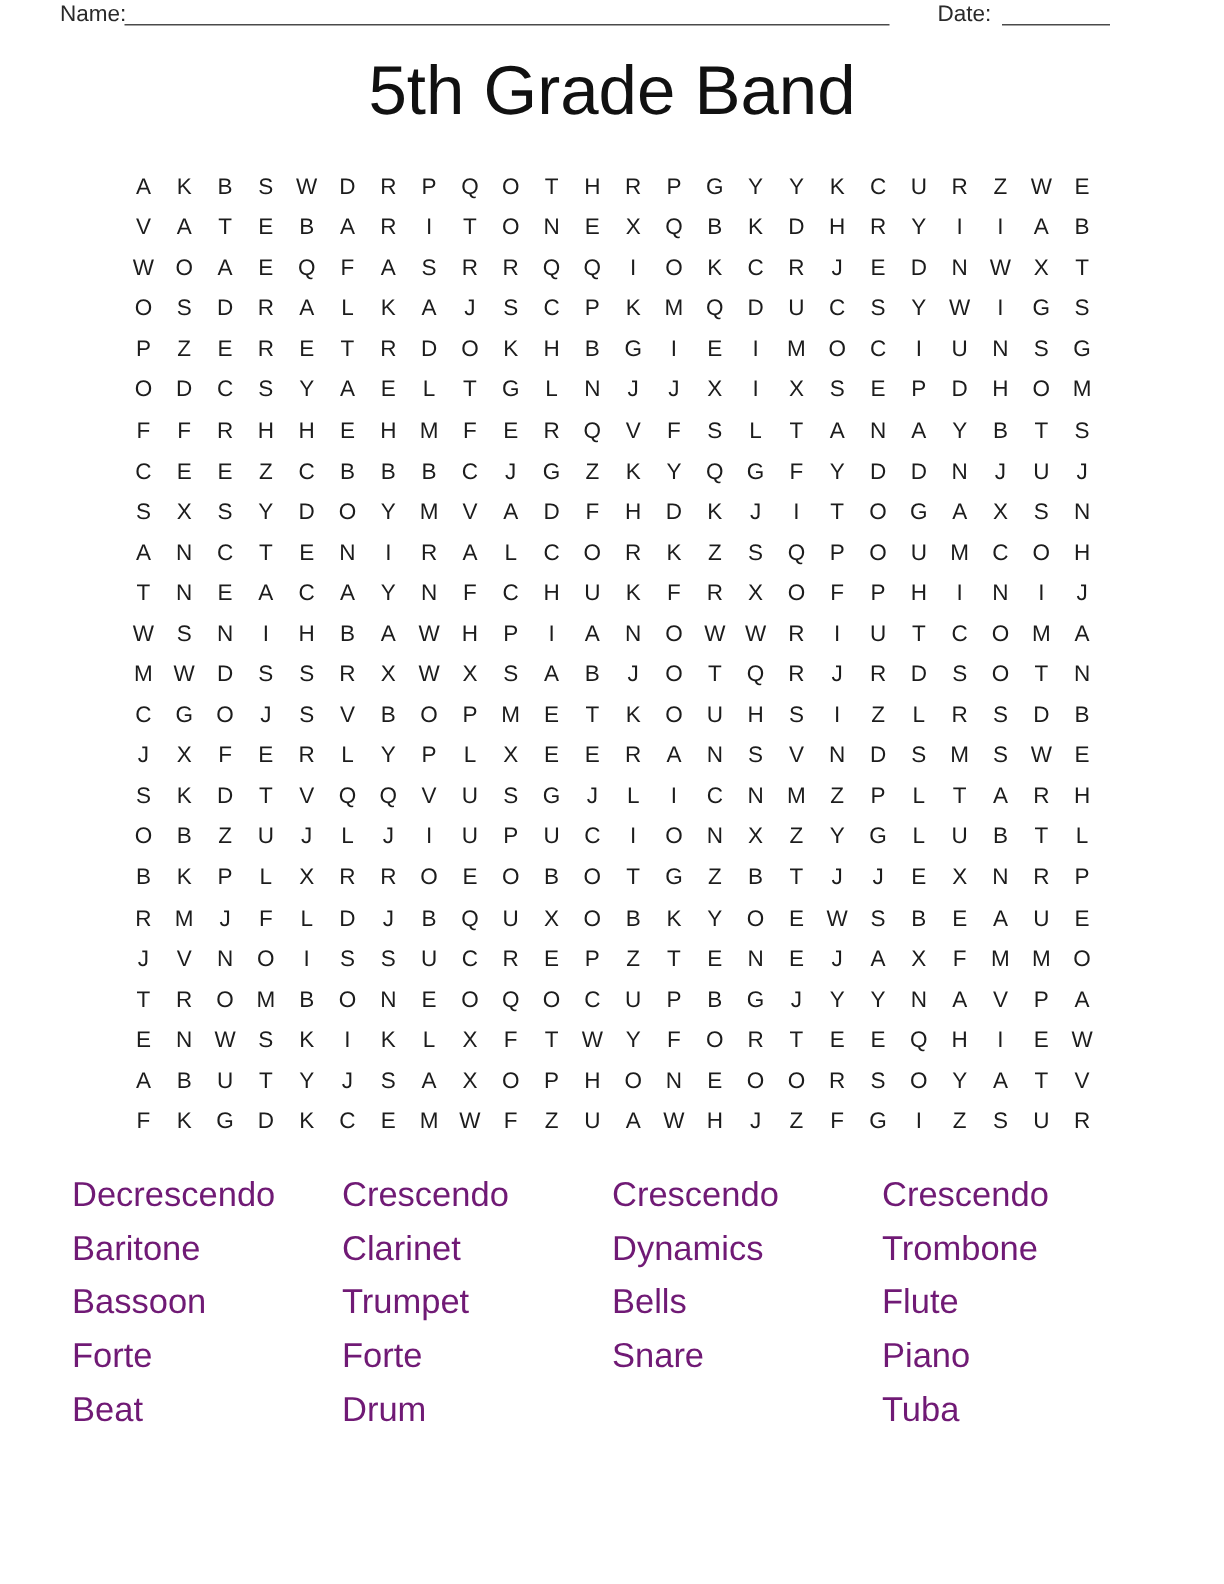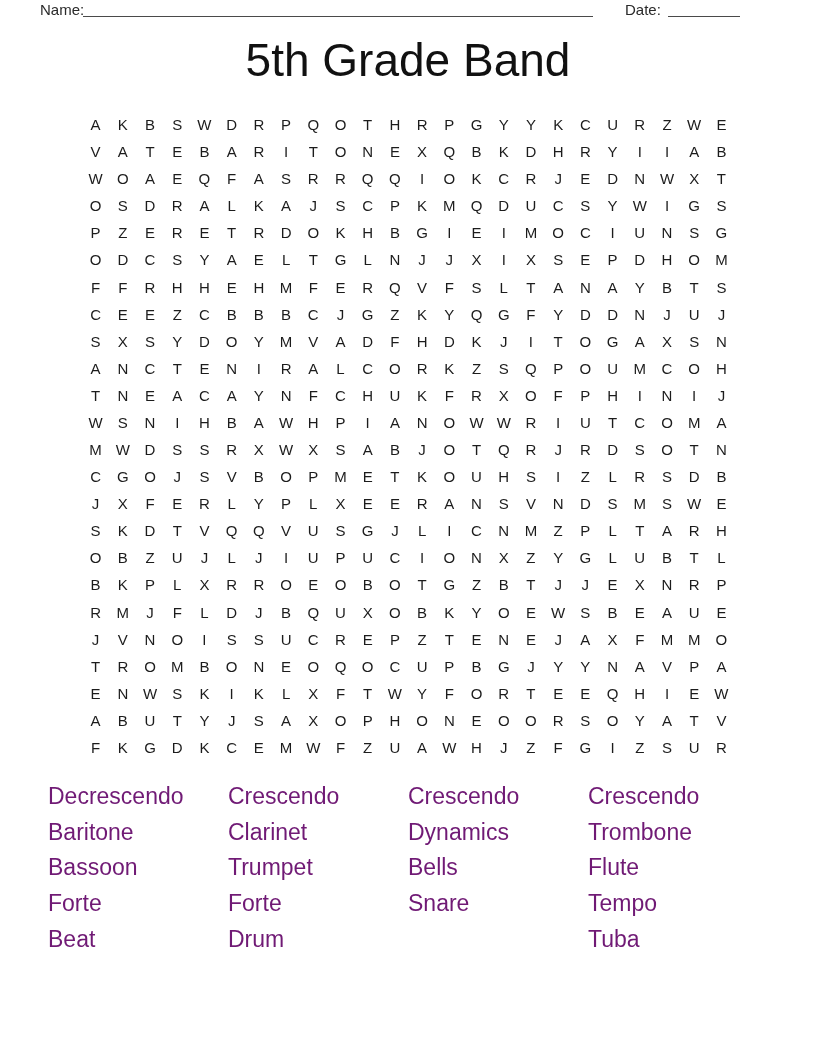--- a/index.html
+++ b/index.html
@@ -695,16 +695,16 @@
     <div class="word-col">
       <div class="word">Crescendo</div>
       <div class="word">Dynamics</div>
       <div class="word">Bells</div>
       <div class="word">Snare</div>
     </div>
     <div class="word-col">
       <div class="word">Crescendo</div>
       <div class="word">Trombone</div>
       <div class="word">Flute</div>
-      <div class="word">Tempo</div>
+      <div class="word">Piano</div>
       <div class="word">Tuba</div>
     </div>
   </div>
 
 </body></html>

